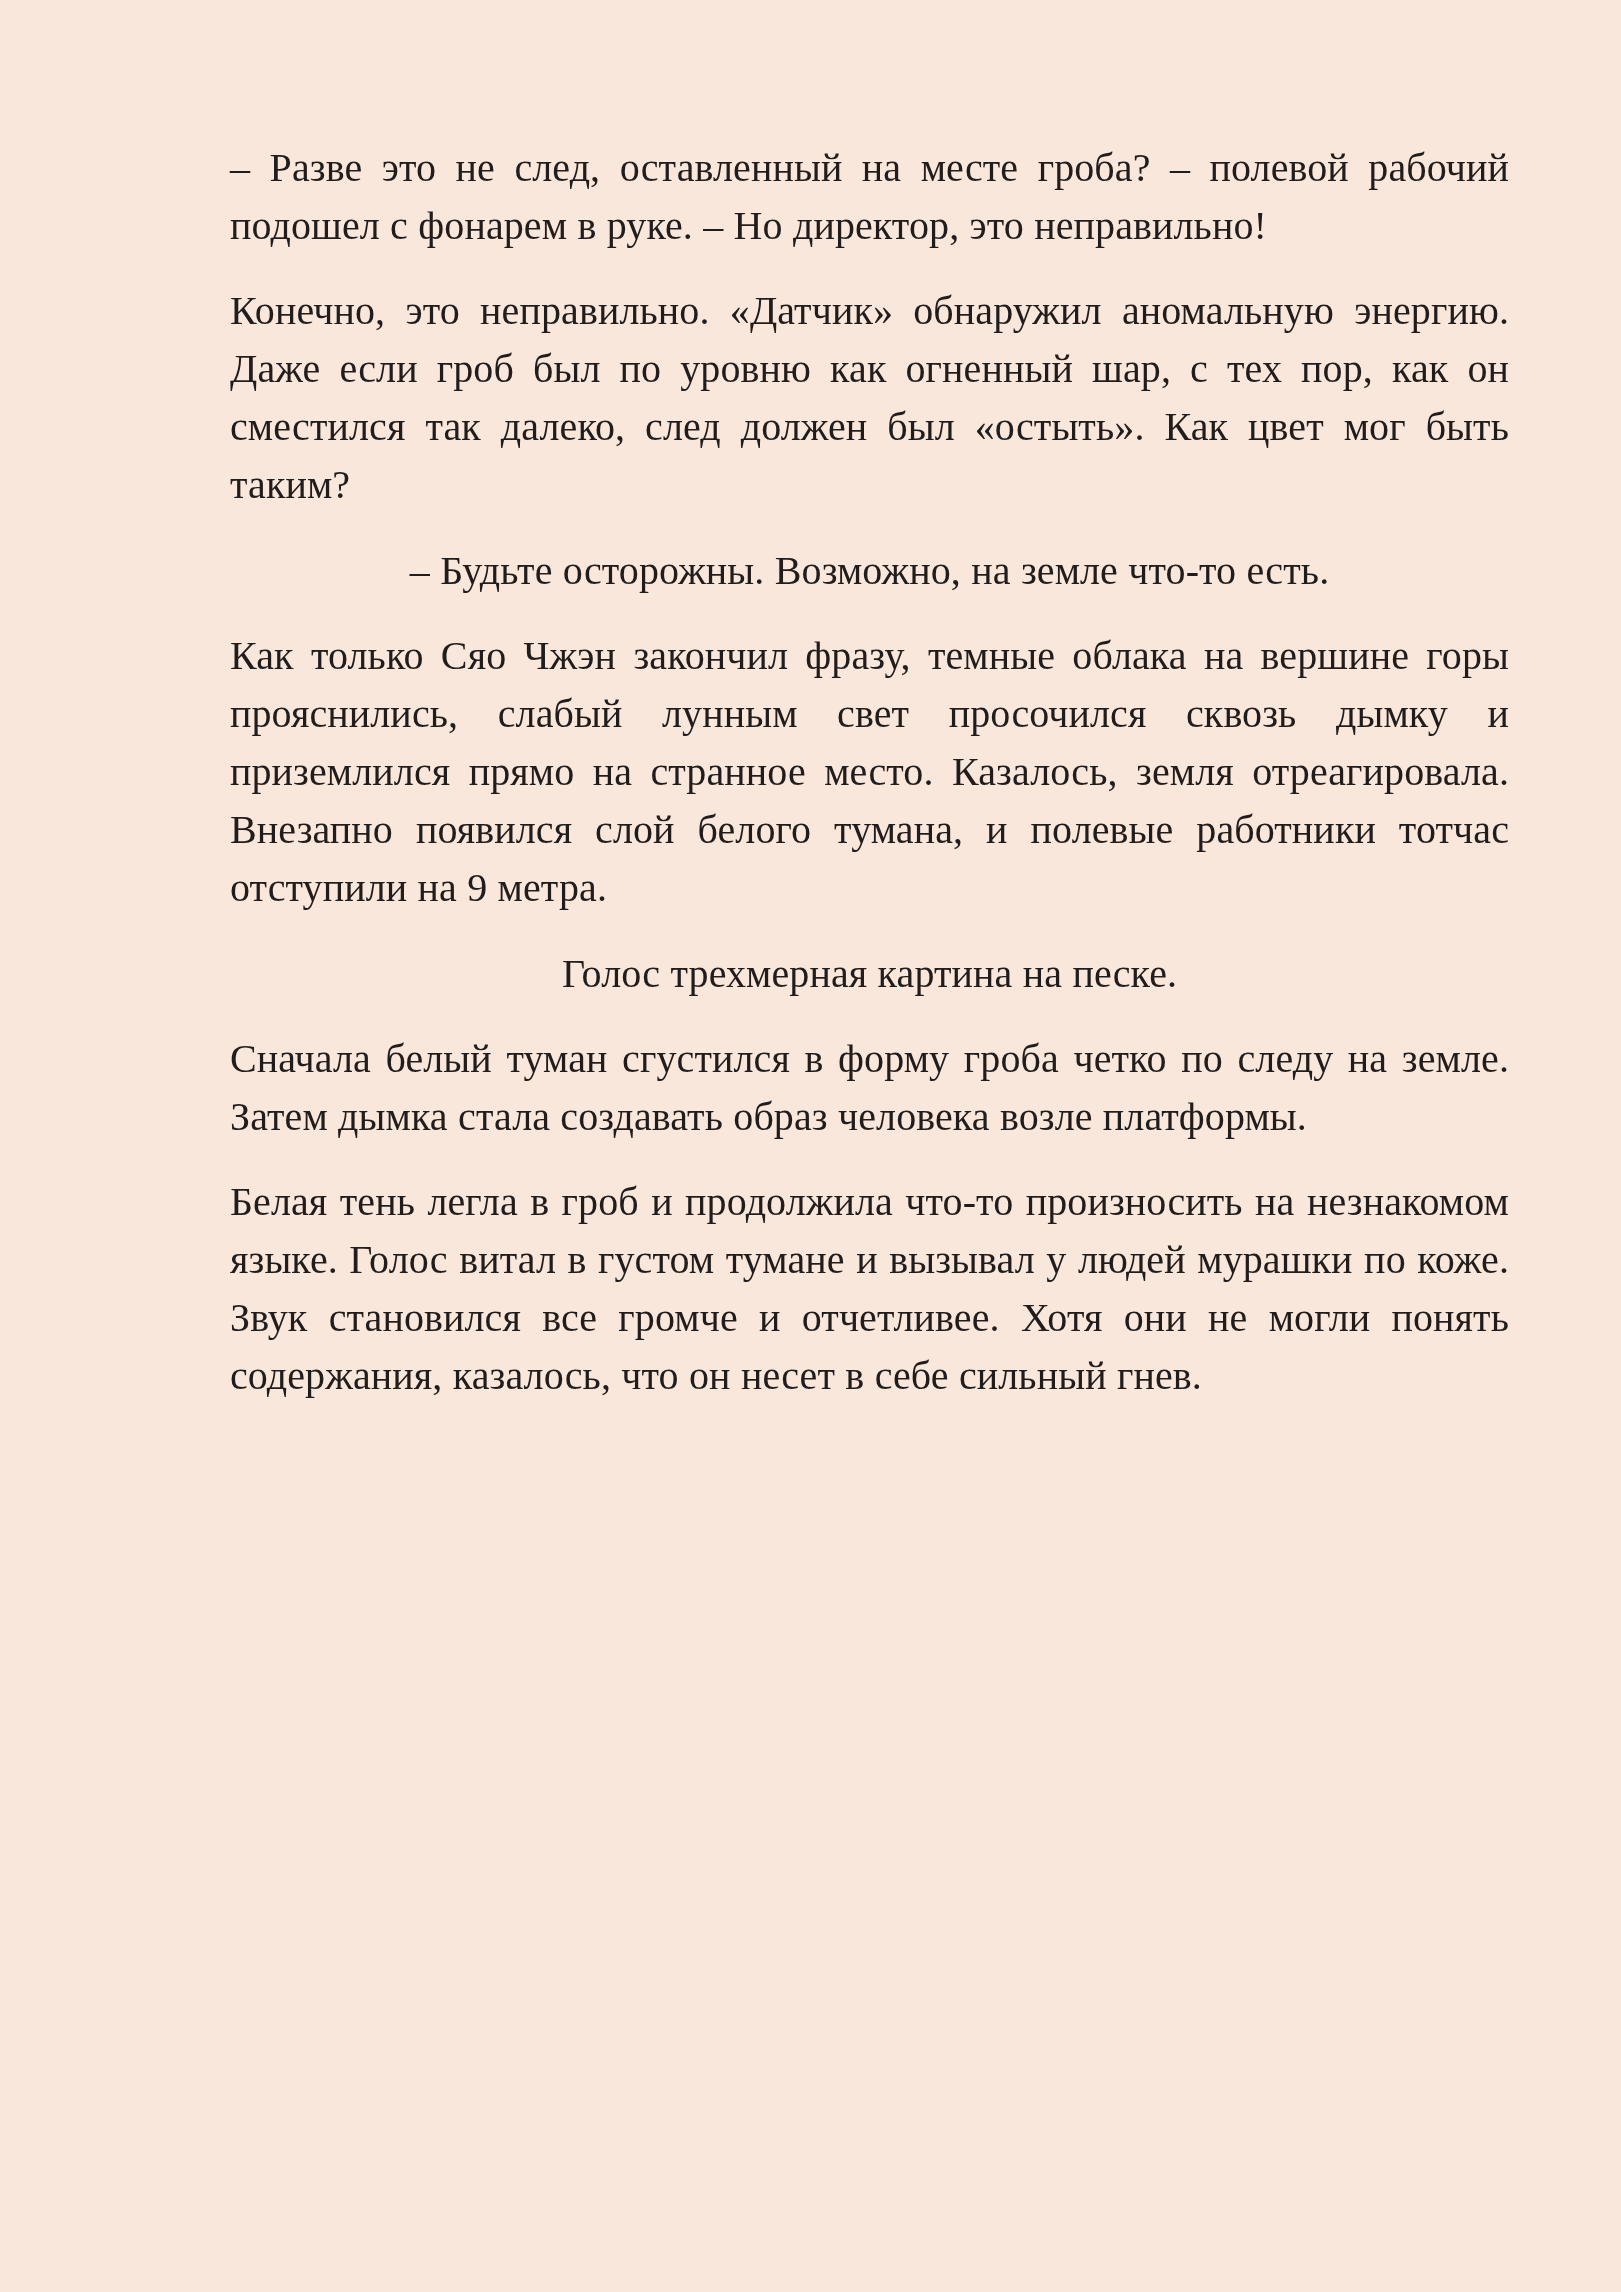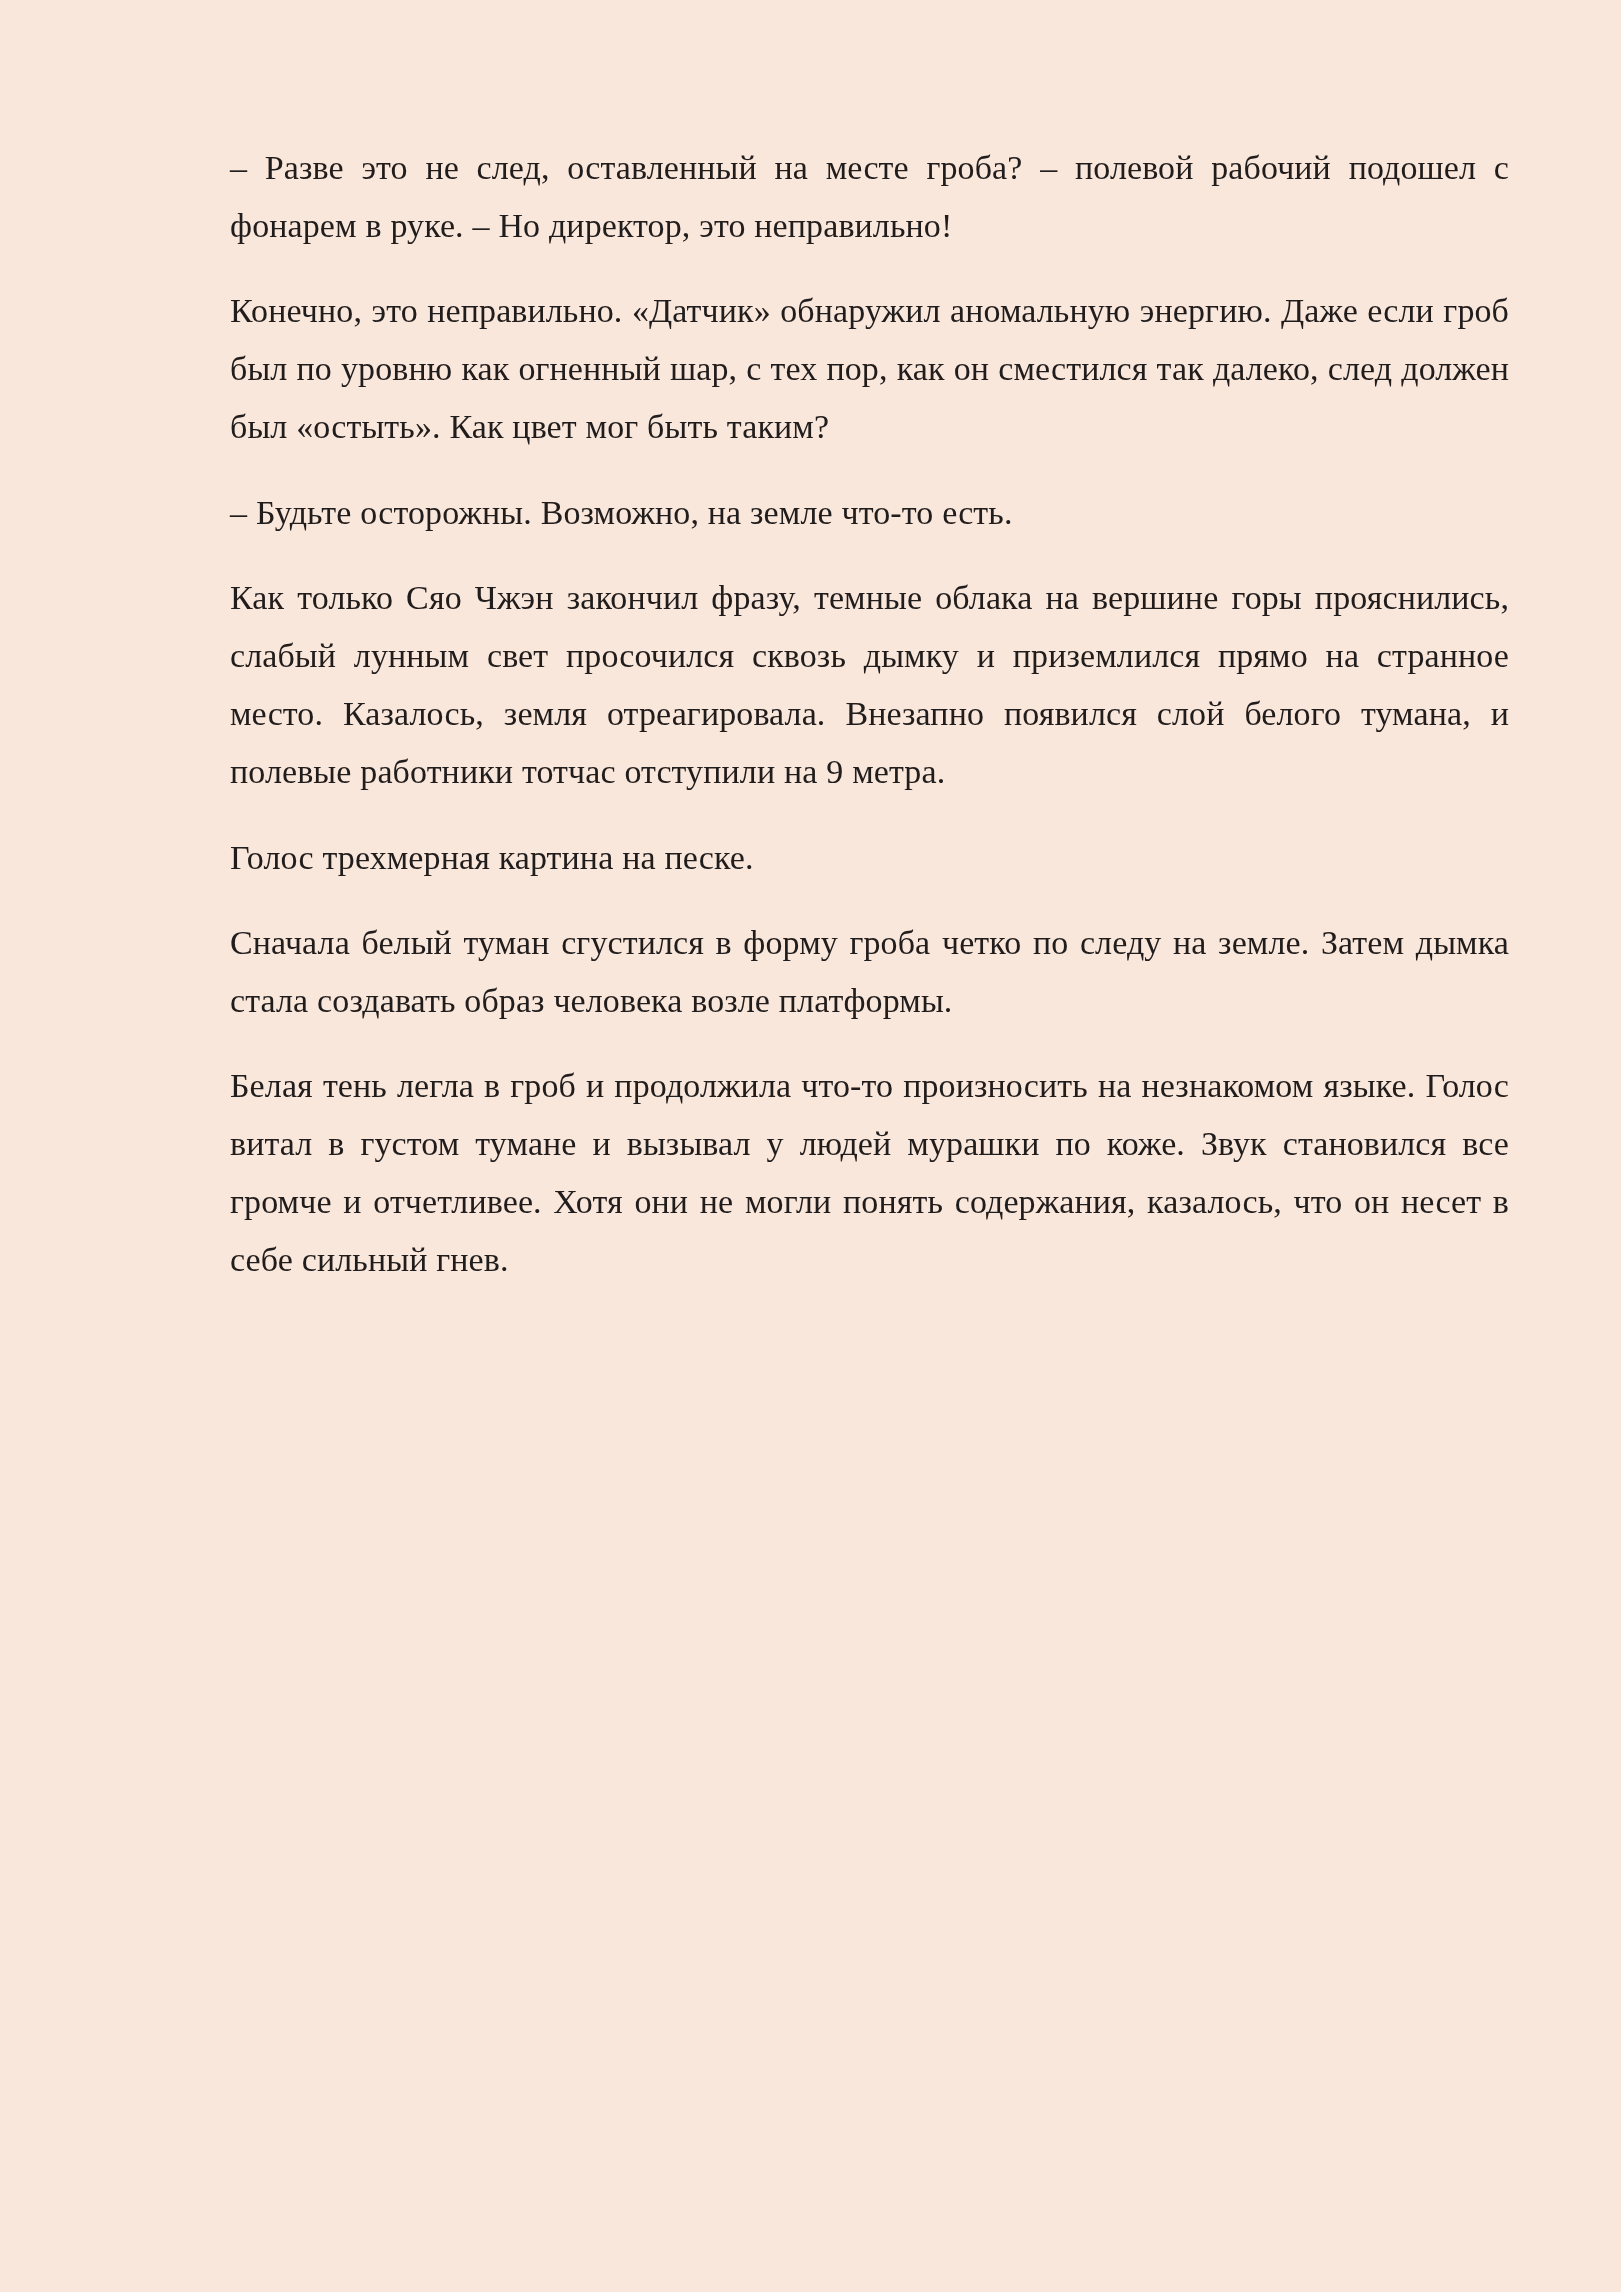--- a/index.html
+++ b/index.html
@@ -22,35 +22,35 @@
     padding: 0;
     background: #fae7dc;
   }
   .text-column {
     position: absolute;
     left: 230px;
     top: 139px;
     width: 1279px;
   }
   .para {
-    font-size: 34px;
+    font-size: 40px;
     line-height: 58px;
     text-align: justify;
     text-justify: inter-word;
     margin: 0 0 27.4px 0;
     letter-spacing: 0.1px;
     word-spacing: 0.2px;
     -webkit-font-smoothing: antialiased;
   }
   .para:last-child {
     margin-bottom: 0;
   }
   
   .para.short {
-    text-align: left;
+    text-align: center;
     font-family: Liberation Serif, serif;
   }
 </style>
 </head>
 <body>
 
 <div class="page">
   <div class="text-column">
 
     <p class="para">– Разве это не след, оставленный на месте гроба? – полевой рабочий подошел с фонарем в руке. – Но директор, это неправильно!</p>

